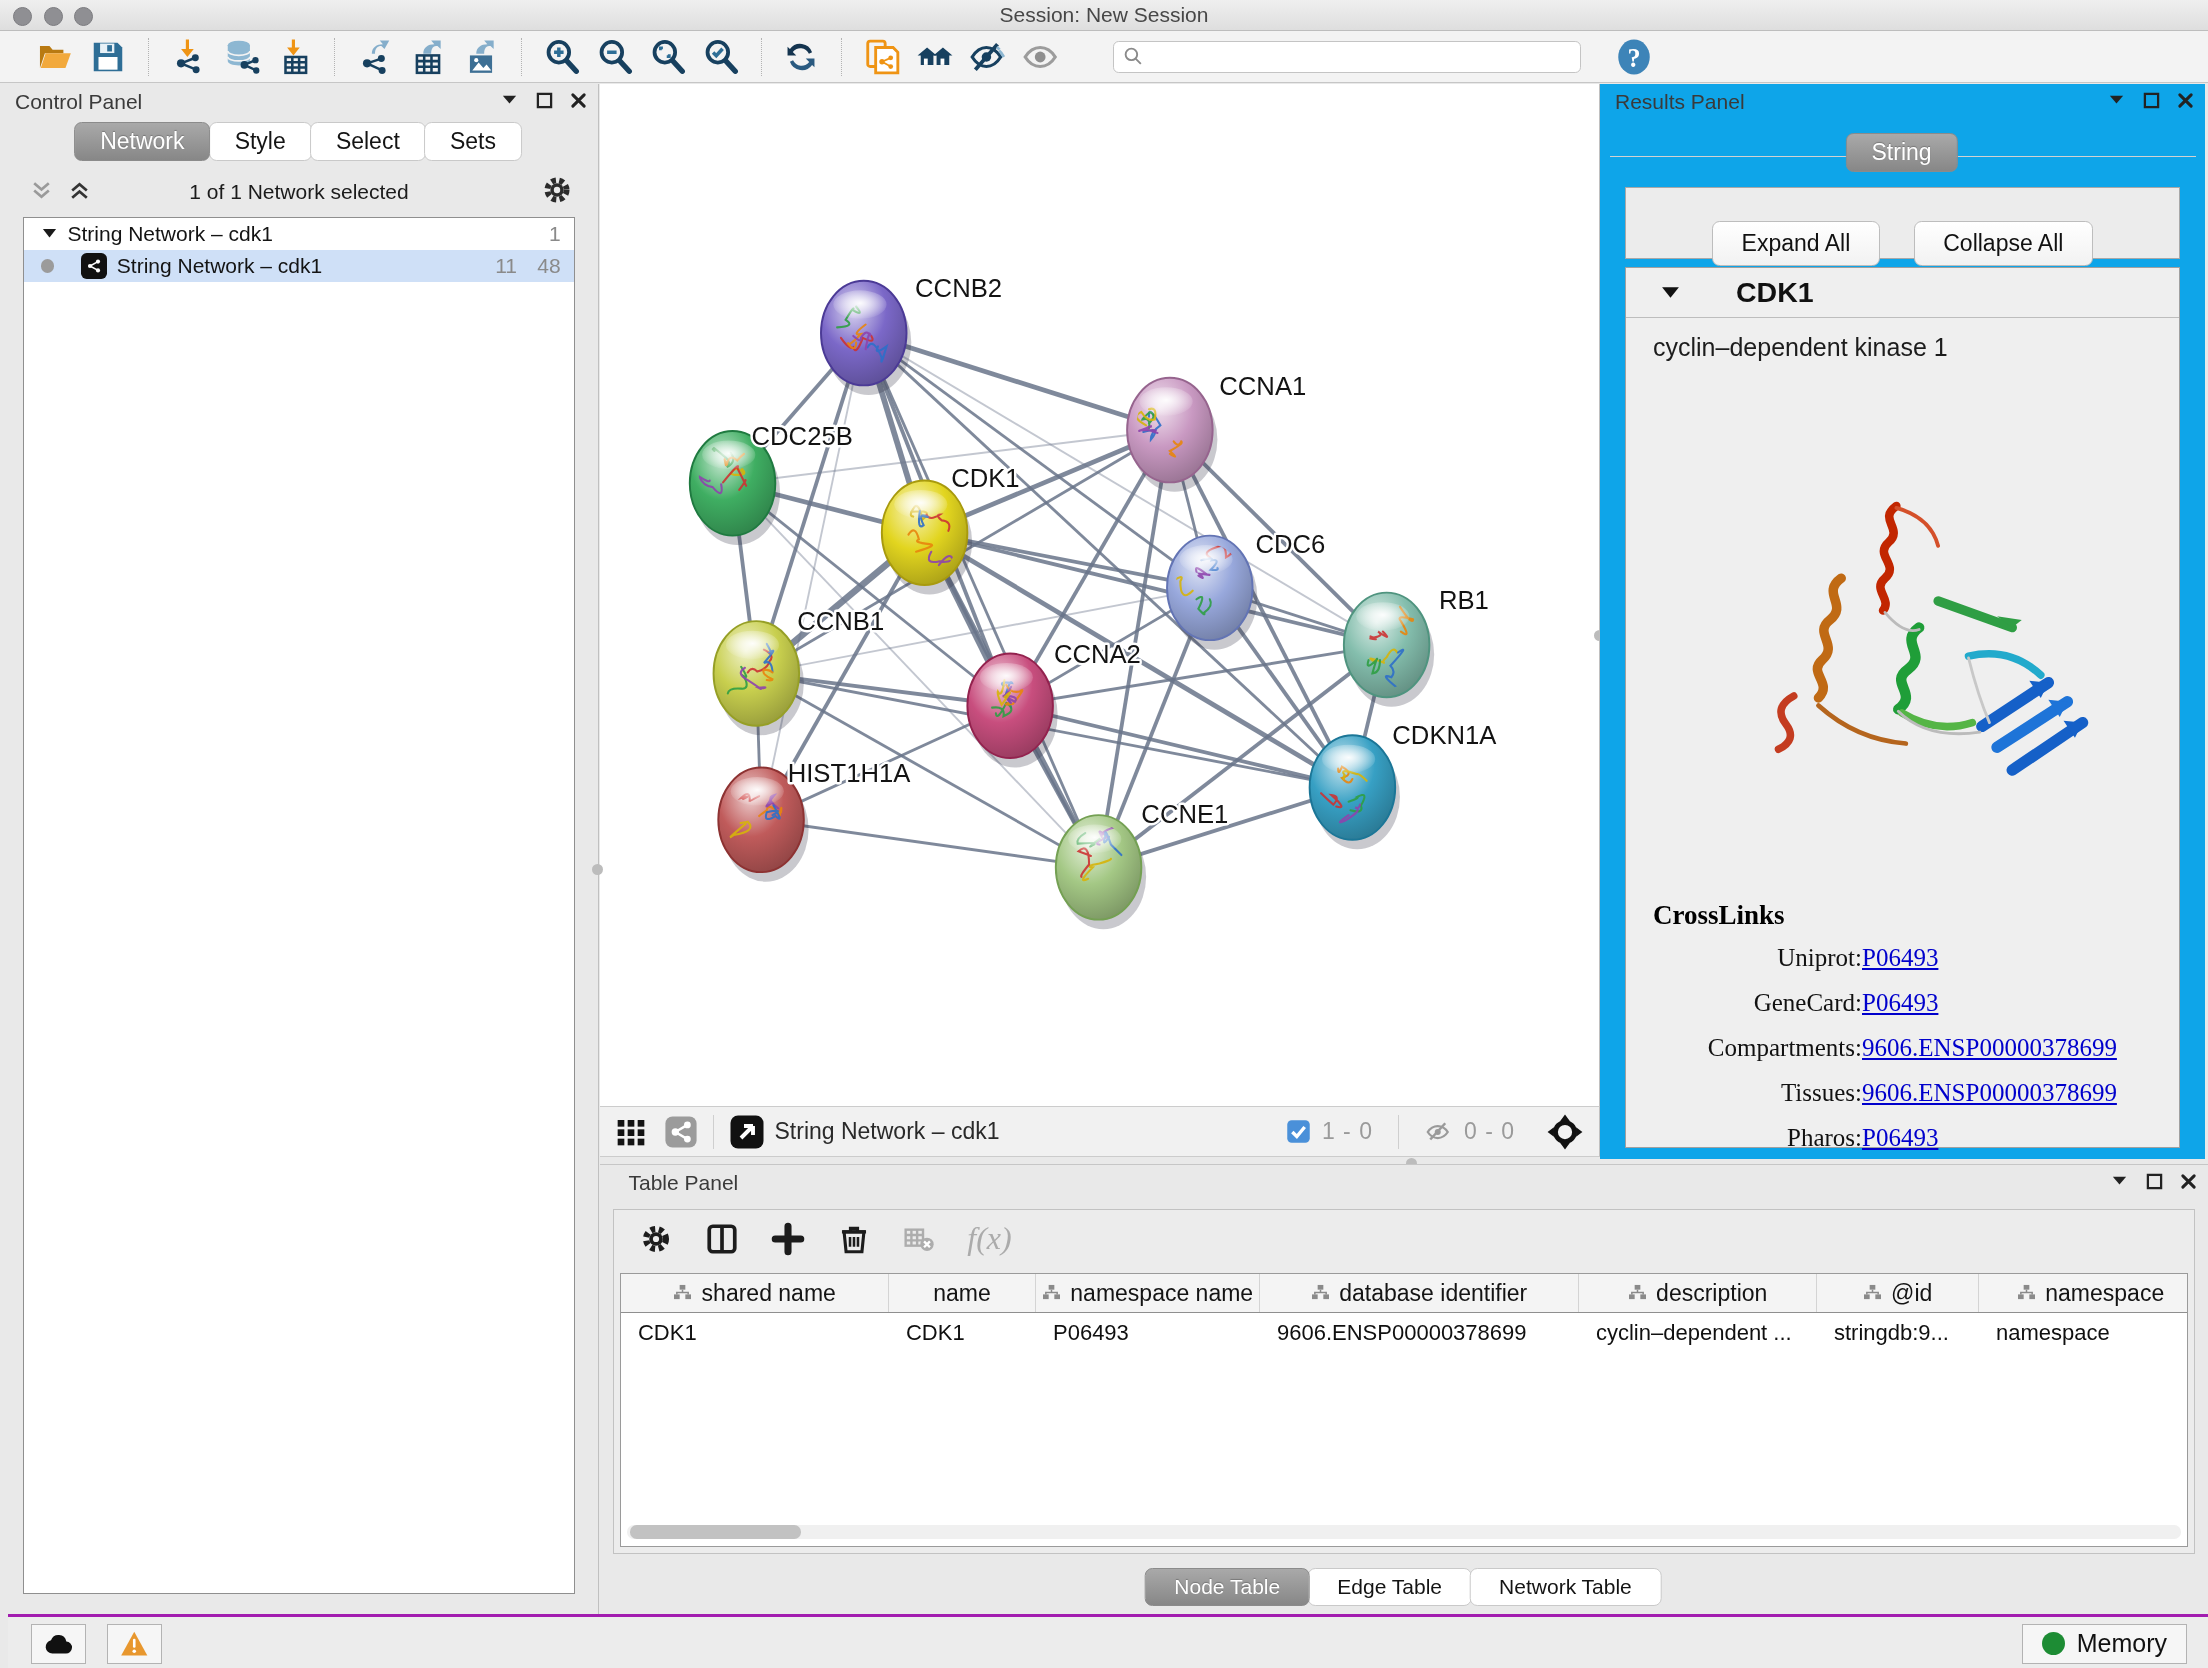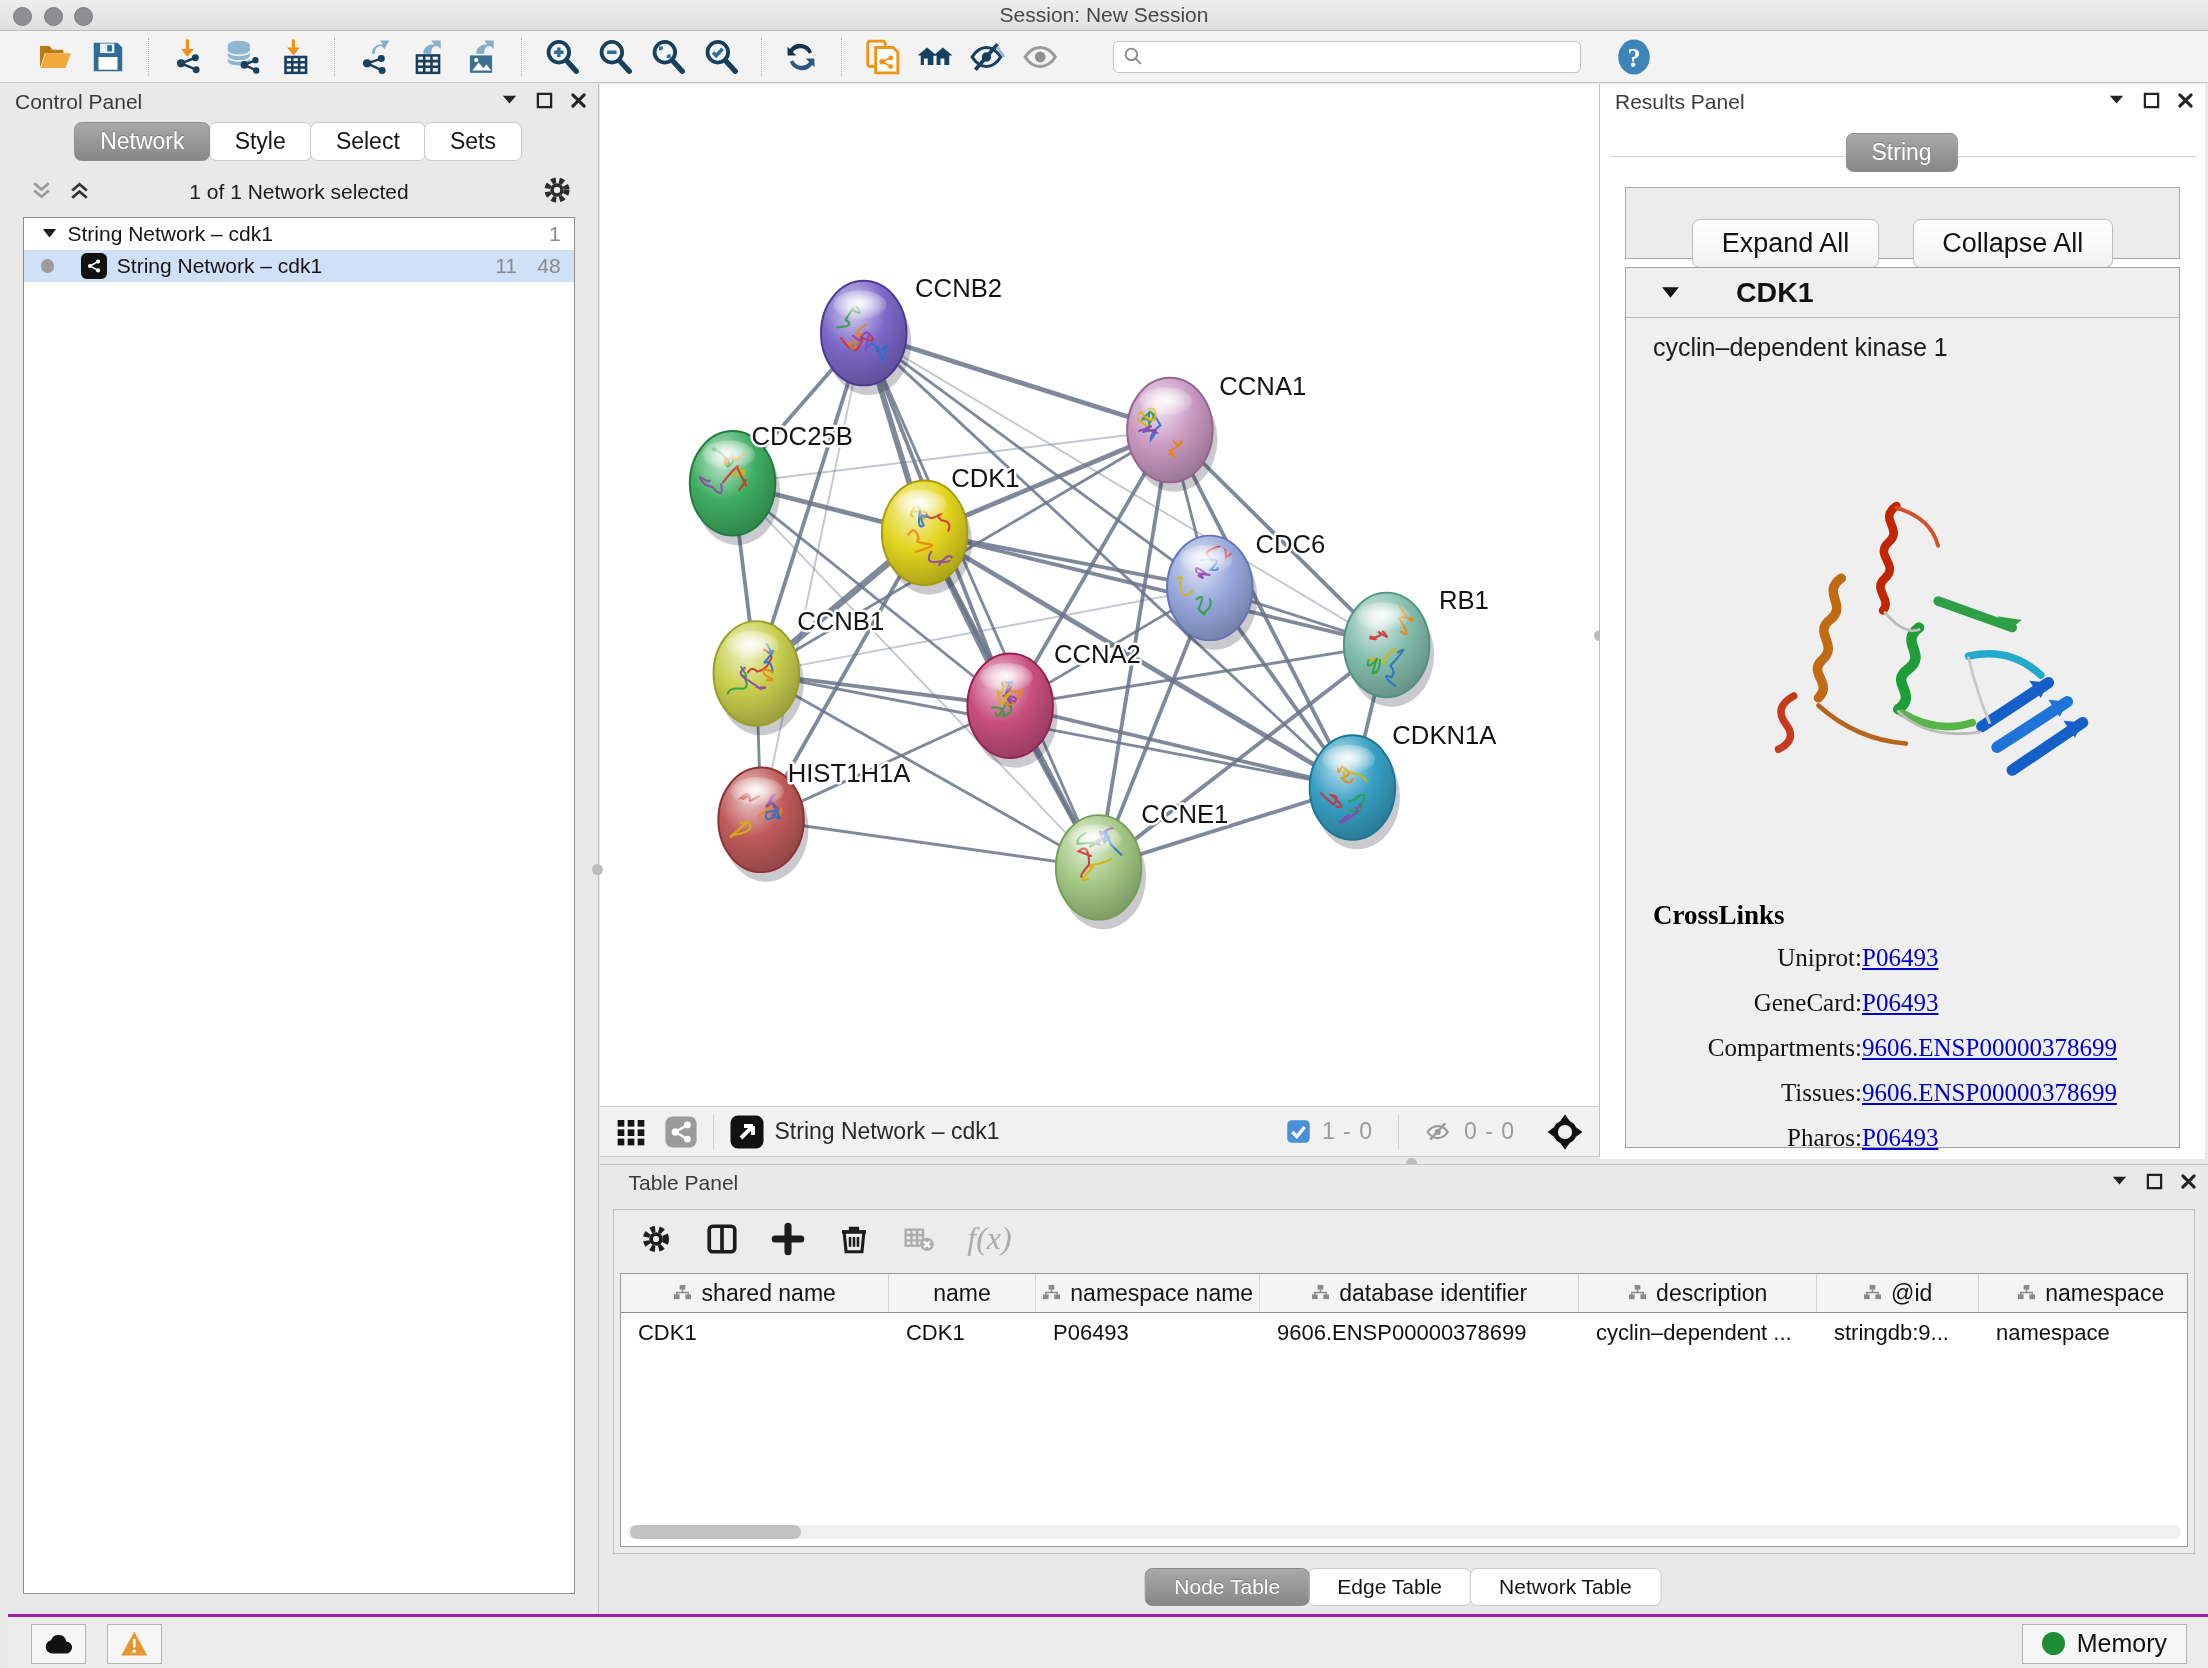--- a/index.html
+++ b/index.html
@@ -77,27 +77,27 @@
   .nt-sep{width:0;height:34px;border-left:1px solid #cfcfcf;margin:0 15px;}
   .nt-title{font-size:23px;color:#2a2a2a;margin-left:9.5px;}
   .nt-counts{display:flex;align-items:center;gap:10px;margin-left:auto;color:#9a9a9a;font-size:23px;}
   .nt-counts .cnt{letter-spacing:1px;}
   .nt-icon{display:flex;align-items:center;justify-content:center;background:transparent;border:none;padding:0;cursor:pointer;}
 
   
   .handle-dot{position:absolute;width:11.4px;height:11.4px;border-radius:50%;background:#bcbcbc;}
 
   
-  .results-panel{position:absolute;left:1600px;top:84px;width:605px;height:1075px;background:#ffffff;}
+  .results-panel{position:absolute;left:1600px;top:84px;width:605px;height:1075px;background:#0ea5e9;}
   .rp-tabline{position:absolute;top:72px;left:9.5px;right:9.5px;border-top:1.9px solid #d2d2d2;}
   .rp-tab{position:absolute;top:49px;left:50%;transform:translateX(-50%);}
   .rp-box1{position:absolute;left:25px;right:25px;top:103px;height:70px;border:1px solid #a8a8a8;
     background:#ececec;display:flex;align-items:center;justify-content:center;gap:34px;}
   .rp-btn{background:linear-gradient(#ffffff,#f2f2f2);border:1px solid #bdbdbd;border-radius:7.6px;
-    font-size:27px;color:#111;padding:7.6px 28.5px;cursor:pointer;margin-top:41px;}
+    font-size:23px;color:#111;padding:7.6px 28.5px;cursor:pointer;margin-top:41px;}
   .rp-box2{position:absolute;left:25px;right:25px;top:183px;bottom:11.4px;border:1px solid #a0a0a0;
     background:#efefef;}
   .rp-entry-head{height:49px;border-bottom:1.9px solid #bdbdbd;display:flex;align-items:center;}
   .rp-entry-head .nm{font-size:28.5px;font-weight:bold;color:#111;margin-left:55px;}
   .rp-desc{font-size:25px;color:#1c1c1c;margin:15px 0 0 27px;}
   .rp-protein{position:absolute;left:50%;top:219px;transform:translateX(-50%);}
   .crosslinks{position:absolute;left:27px;top:632px;right:19px;font-family:"Liberation Serif",serif;}
   .cl-title{font-size:27px;font-weight:bold;color:#000;margin-bottom:13.3px;}
   .cl-row{display:flex;margin:0 0 17px 19px;font-size:25px;text-align:right;}
   .cl-label{width:190px;color:#111;flex:none;}

